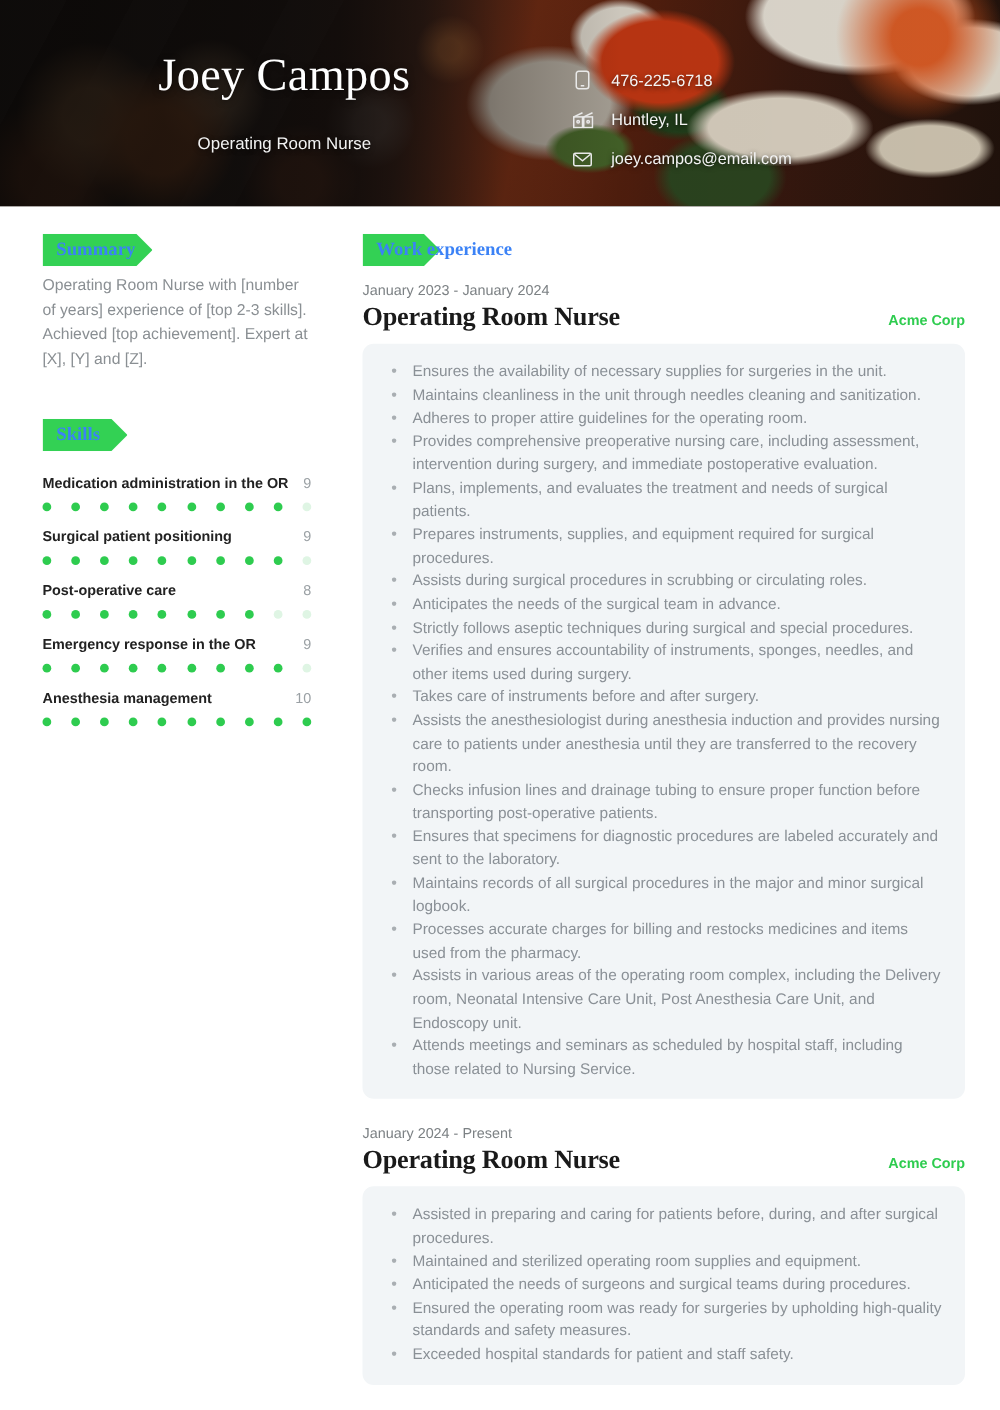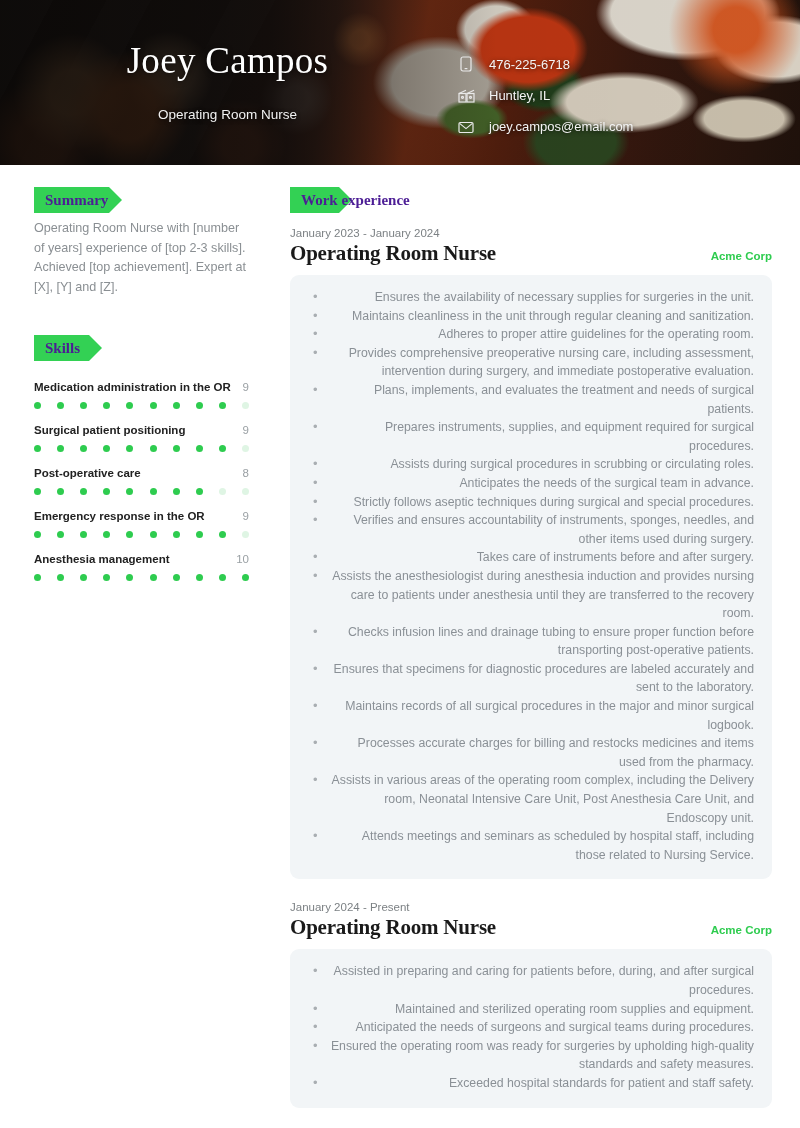--- a/index.html
+++ b/index.html
@@ -89,21 +89,21 @@
     position:absolute; left:0; top:0; height:26px;
     background:#33d154;
     clip-path: polygon(0 0, calc(100% - 13px) 0, 100% 50%, calc(100% - 13px) 100%, 0 100%);
   }
   .tag-bg.w-summary { width:88px; }
   .tag-bg.w-skills  { width:68px; }
   .tag-bg.w-work    { width:62px; }
   .tag-text {
     position:absolute; left:11px; top:0; height:26px; line-height:26px;
     font-family:"Liberation Serif", serif;
-    font-size:15px; font-weight:700; color:#4c1d95; white-space:nowrap;
+    font-size:15px; font-weight:700; color:#3b82f6; white-space:nowrap;
   }
 
   .summary-text {
     margin-top:5px;
     font-size:12.6px; line-height:19.5px; color:#8a8f93;
     width:218px;
   }
 
   .skills-block { margin-top:38px; }
   .skill { margin-bottom:15px; width:215px; }
@@ -120,21 +120,20 @@
   .job-date { font-size:11.5px; color:#7c8184; margin-bottom:2px; }
   .job-title-row { display:flex; justify-content:space-between; align-items:baseline; margin-bottom:9px; }
   .job-title {
     font-family:"Liberation Serif", serif;
     font-size:21px; font-weight:700; color:#1a1a1a; letter-spacing:-.2px;
   }
   .job-company { font-size:11.5px; font-weight:700; color:#2ecc4f; white-space:nowrap; }
   .job-card {
     background:#f2f5f7; border-radius:9px;
     padding:13px 18px 15px 18px;
-    text-align:right;
   }
   .job-card ul { margin:0; padding:0 0 0 18px; list-style:none; }
   .job-card li {
     position:relative;
     font-size:12.3px; line-height:18.6px; color:#8a9096;
     margin-bottom:0px; padding-left:4px;
   }
   .job-card li::before {
     content:"•"; position:absolute; left:-13px; top:0;
     color:#a9aeb2; font-size:13px;
@@ -309,21 +308,21 @@
         <div id="jobs-list">
             <div class="job">
               <div class="job-date">January 2023 - January 2024</div>
               <div class="job-title-row">
                 <div class="job-title">Operating Room Nurse</div>
                 <div class="job-company">Acme Corp</div>
               </div>
               <div class="job-card">
                 <ul>
                   <li>Ensures the availability of necessary supplies for surgeries in the unit.</li>
-                  <li>Maintains cleanliness in the unit through regular cleaning and sanitization.</li>
+                  <li>Maintains cleanliness in the unit through needles cleaning and sanitization.</li>
                   <li>Adheres to proper attire guidelines for the operating room.</li>
                   <li>Provides comprehensive preoperative nursing care, including assessment, intervention during surgery, and immediate postoperative evaluation.</li>
                   <li>Plans, implements, and evaluates the treatment and needs of surgical patients.</li>
                   <li>Prepares instruments, supplies, and equipment required for surgical procedures.</li>
                   <li>Assists during surgical procedures in scrubbing or circulating roles.</li>
                   <li>Anticipates the needs of the surgical team in advance.</li>
                   <li>Strictly follows aseptic techniques during surgical and special procedures.</li>
                   <li>Verifies and ensures accountability of instruments, sponges, needles, and other items used during surgery.</li>
                   <li>Takes care of instruments before and after surgery.</li>
                   <li>Assists the anesthesiologist during anesthesia induction and provides nursing care to patients under anesthesia until they are transferred to the recovery room.</li>

